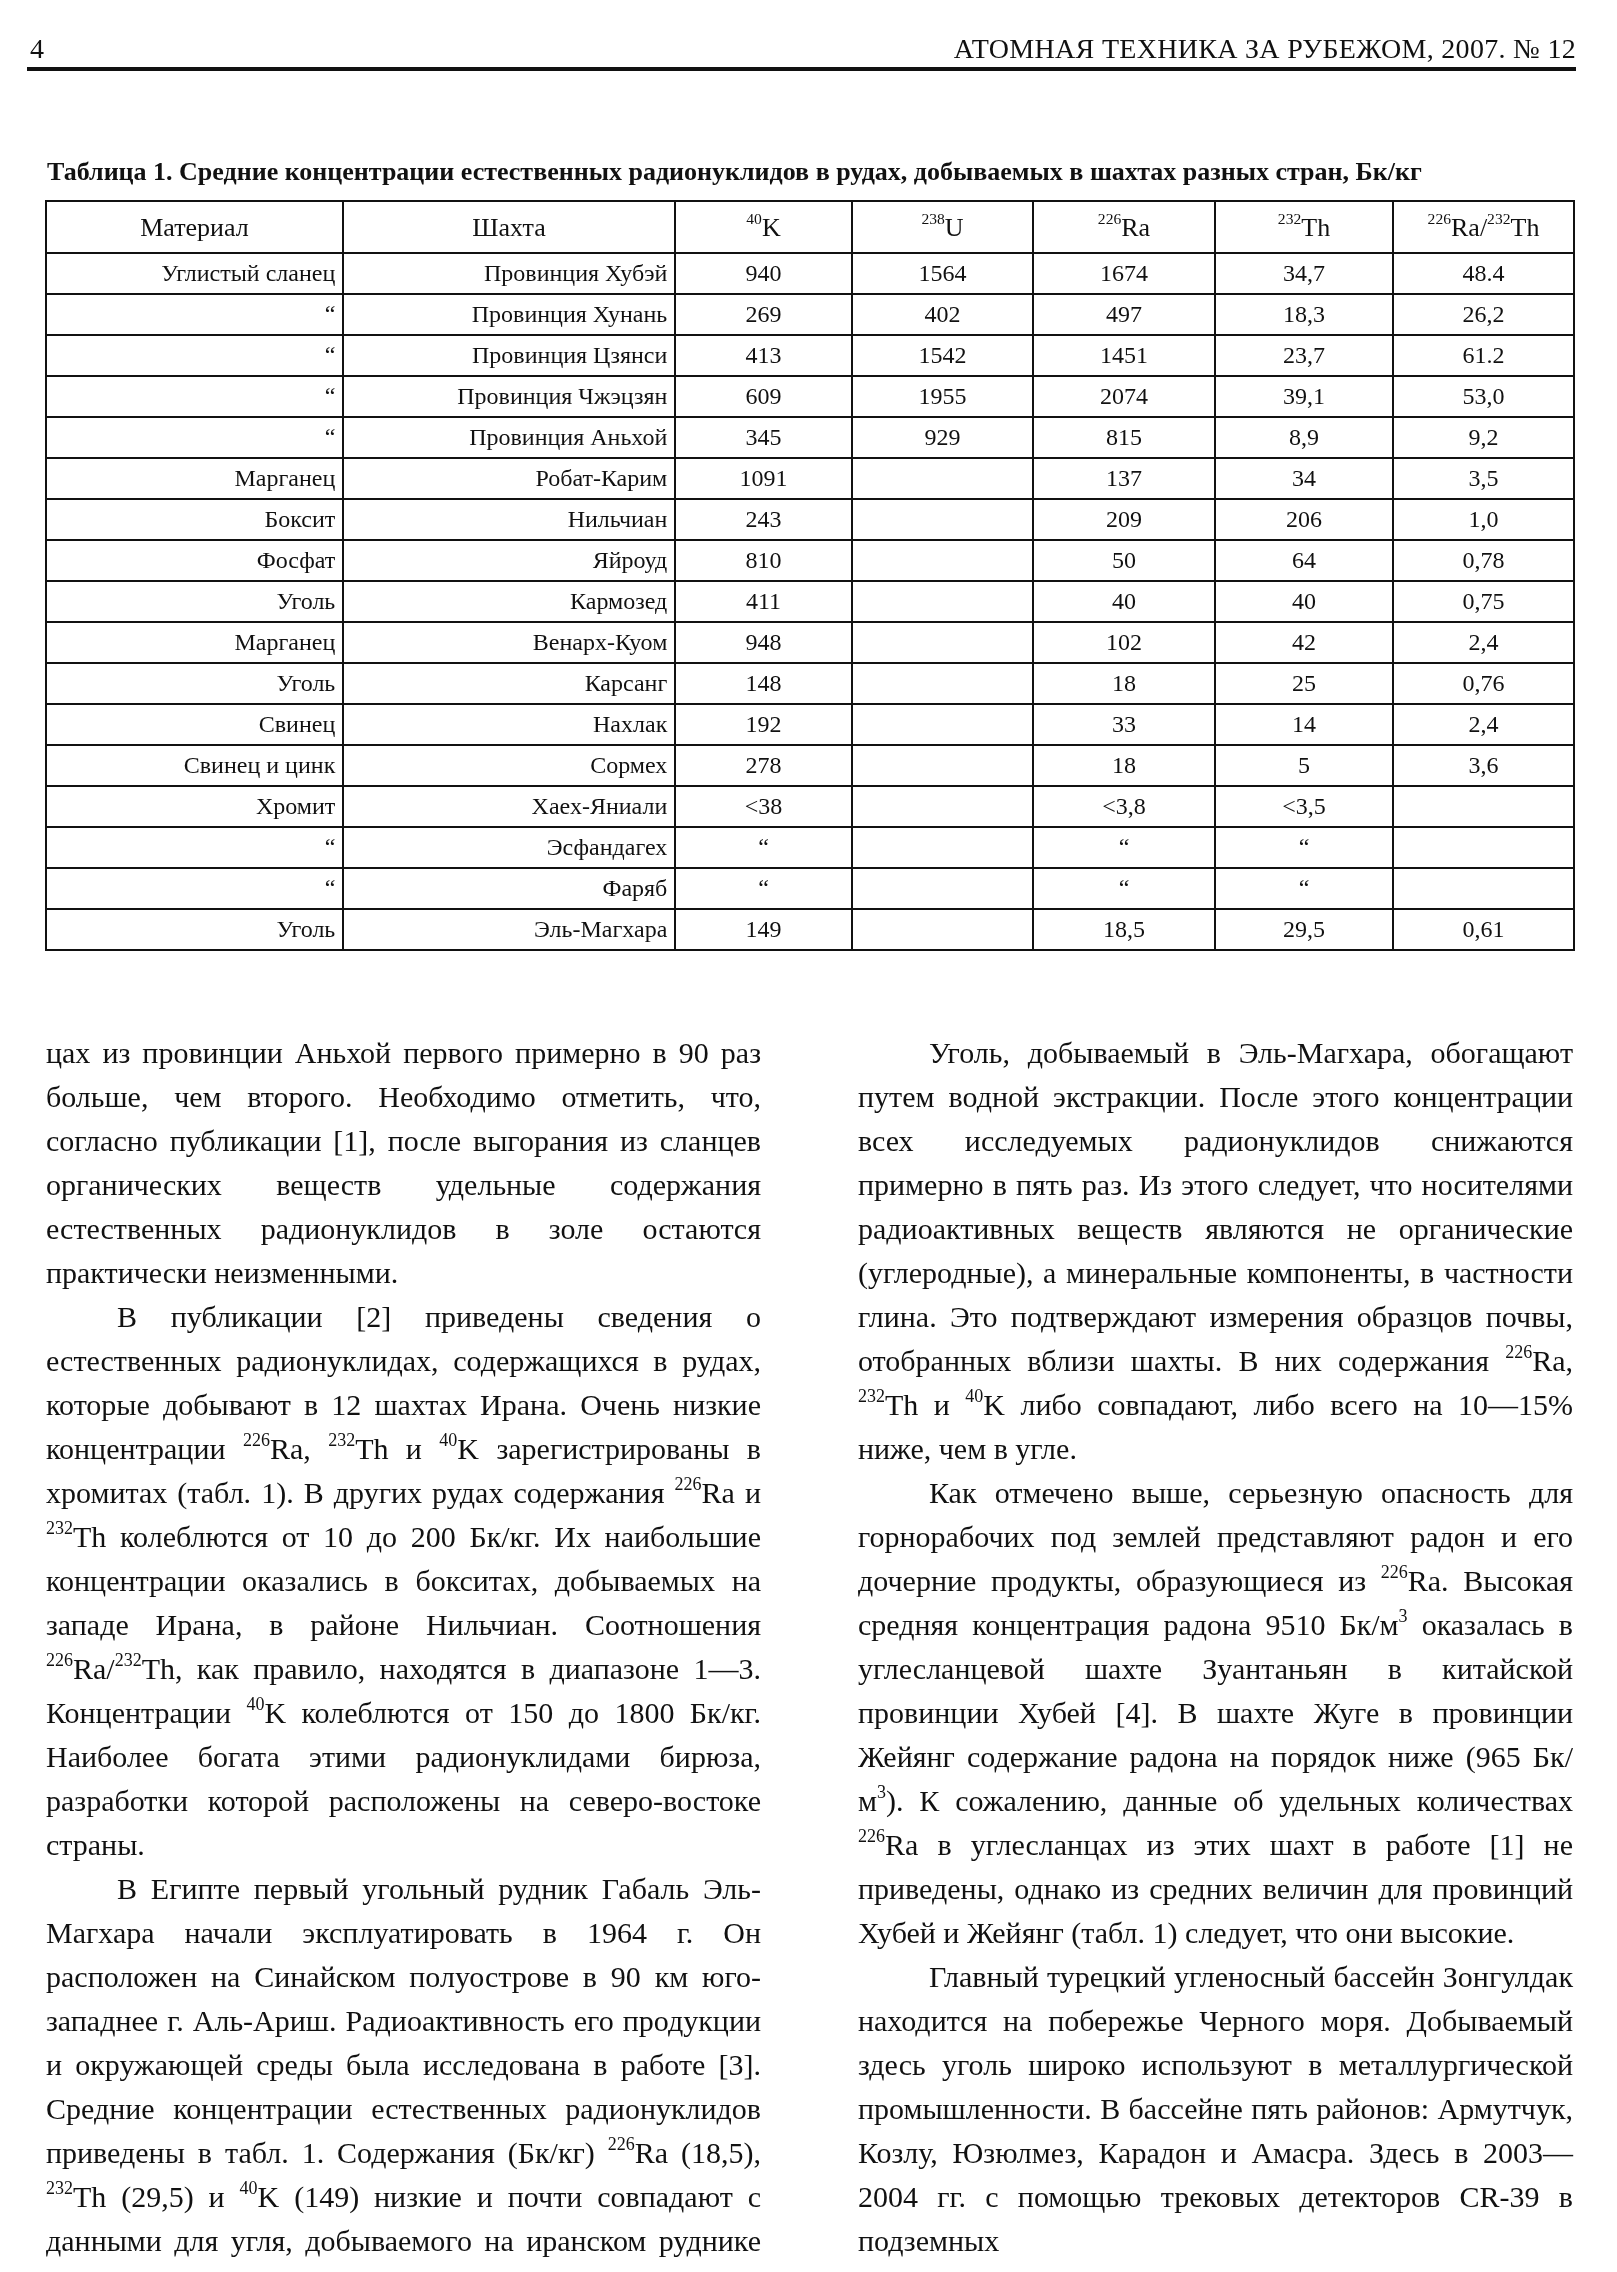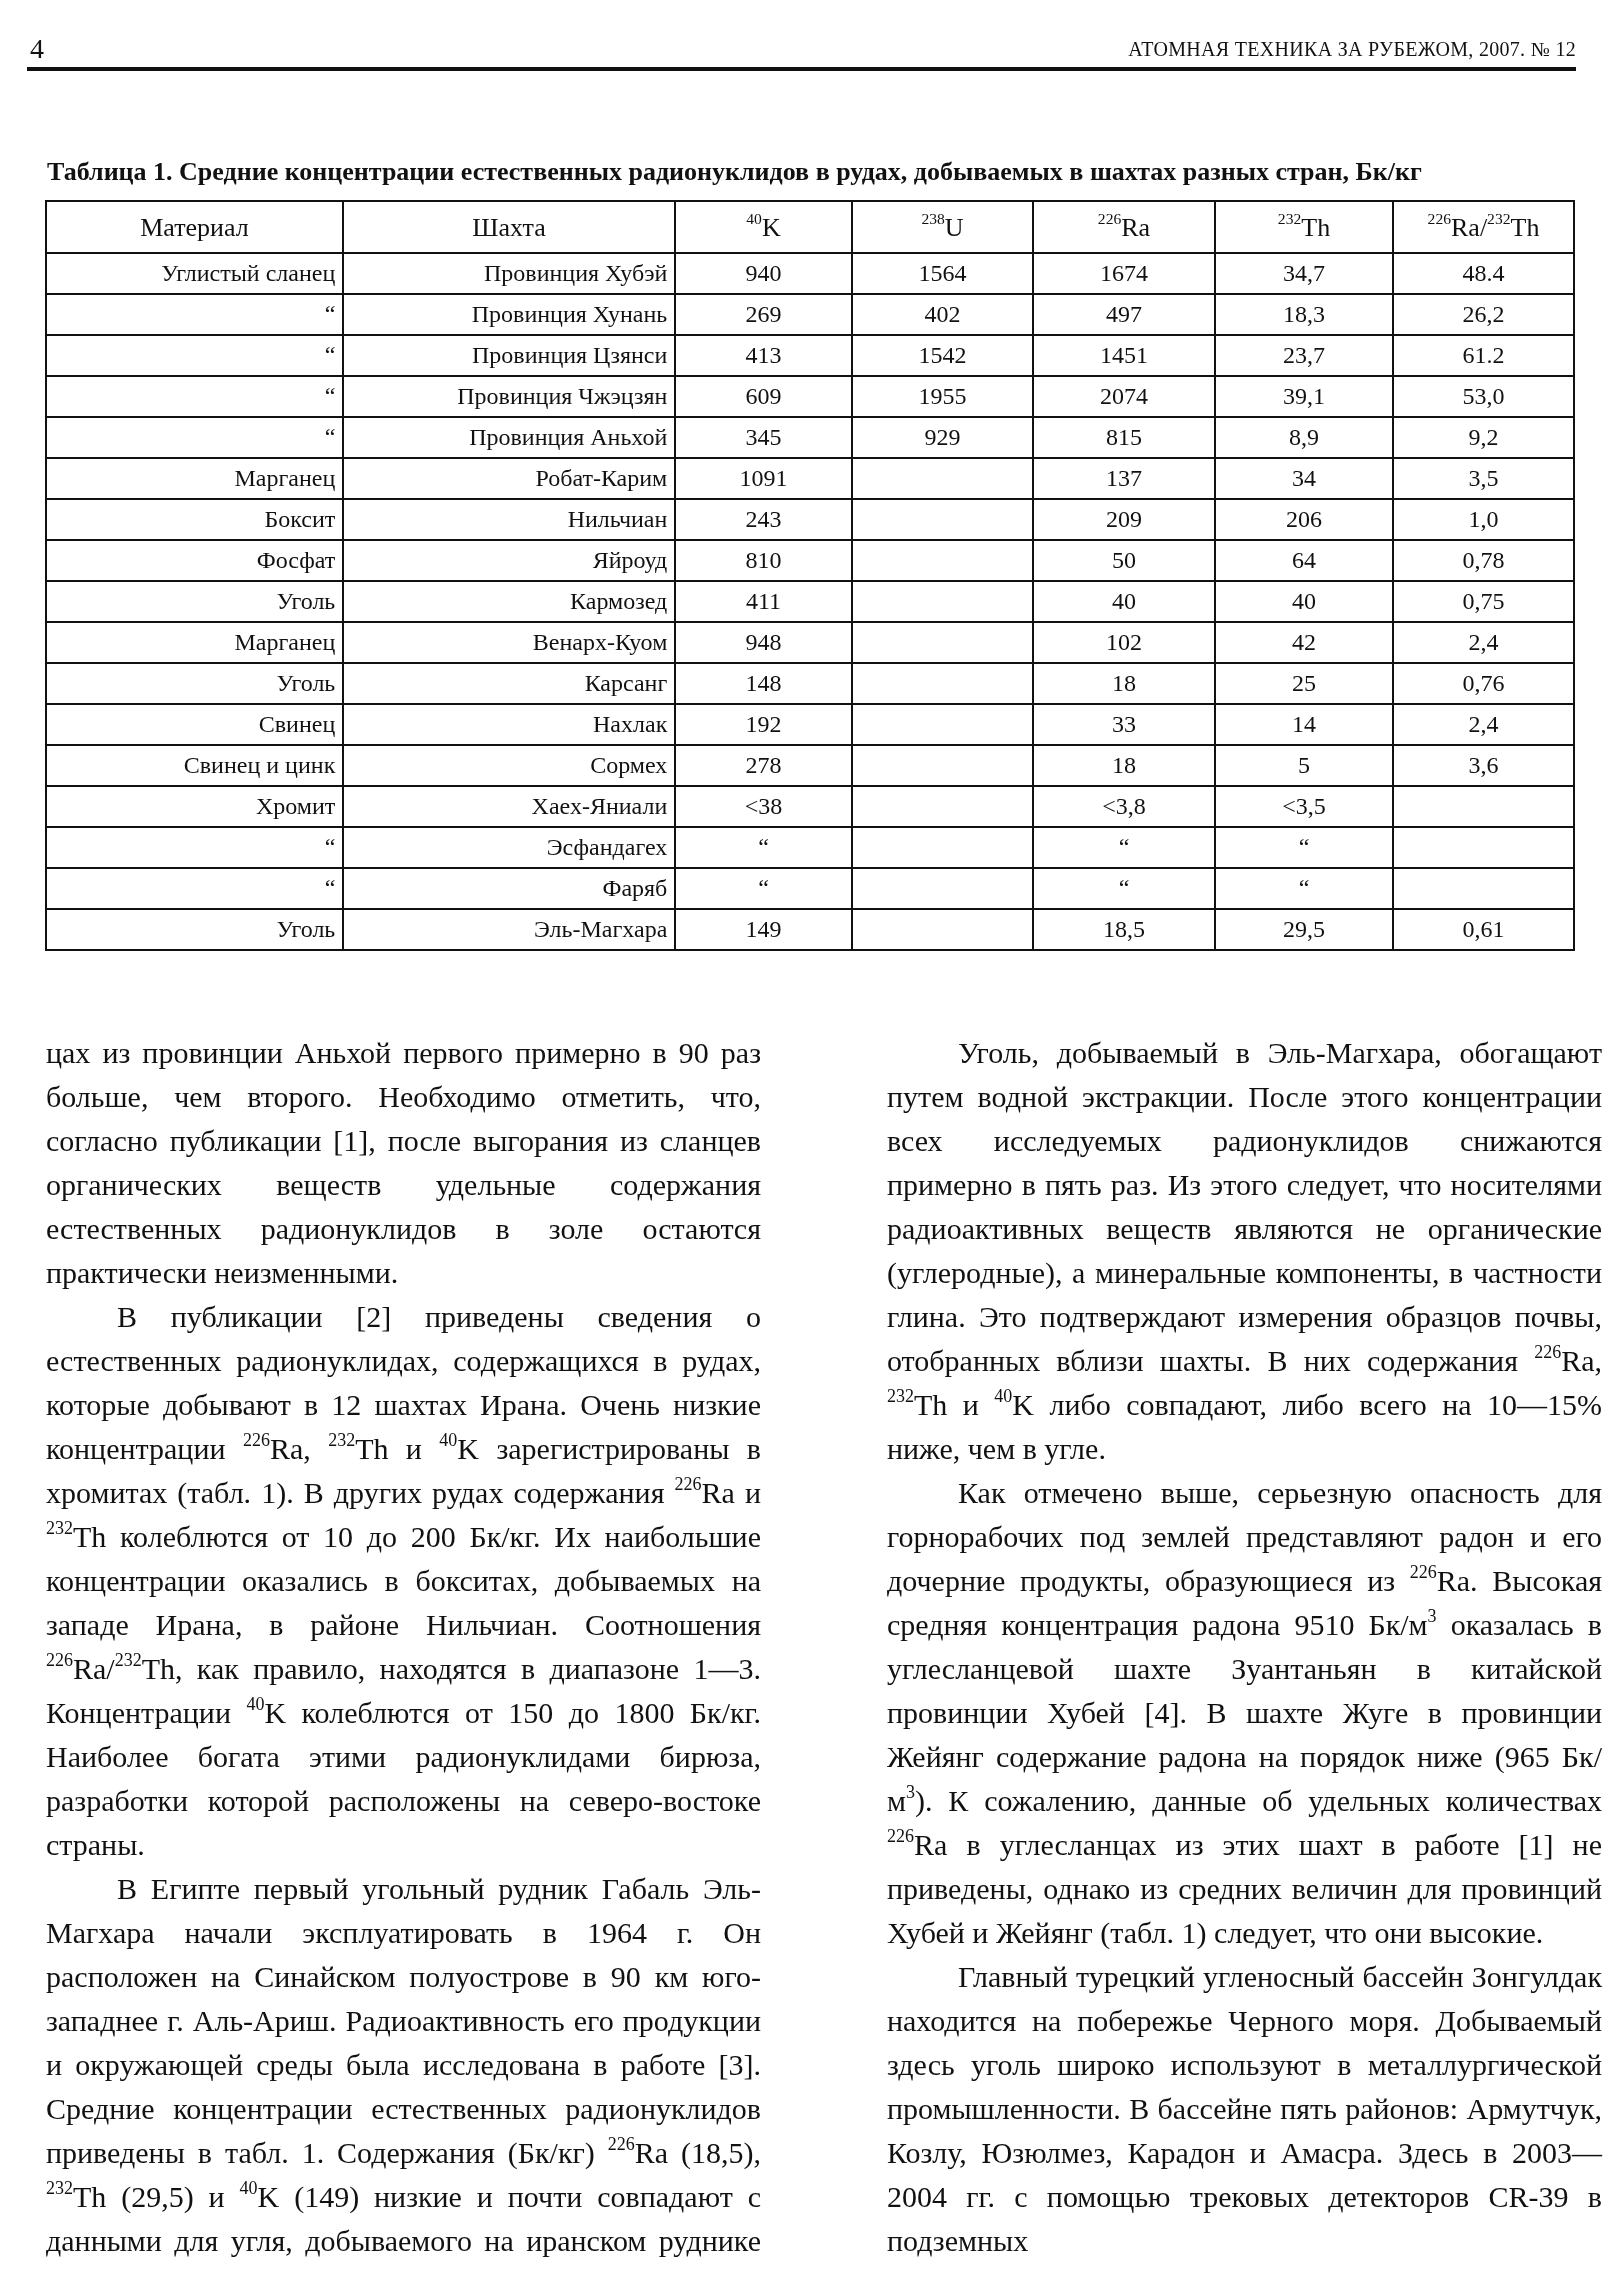--- a/index.html
+++ b/index.html
@@ -1,30 +1,30 @@
 <!DOCTYPE html>
 <html style="font-size:10.8px"><head>
 <meta charset="utf-8">
 <style>
   html, body { margin:0; padding:0; background:#ffffff; }
   body { width:1618px; height:2273px; position:relative; overflow:hidden; color:#111; font-family:"Liberation Serif","DejaVu Serif",serif; }
   .running-head { position:absolute; left:30px; right:42px; top:30px; height:38px; }
   .page-num { position:absolute; left:0; top:0; font-size:28px; line-height:38px; }
-  .journal { position:absolute; right:0; top:0; font-size:20px; line-height:38px; letter-spacing:0.3px; }
+  .journal { position:absolute; right:0; top:0; font-size:28px; line-height:38px; letter-spacing:0.3px; }
   .head-rule { position:absolute; left:27px; width:1549px; top:67px; height:4px; background:#111; }
   .caption { position:absolute; left:47px; top:127px; font-size:26px; font-weight:bold; line-height:34px; white-space:nowrap;margin-top:28px; }
   table.data { position:absolute; left:45px; top:200px; width:1528px; border-collapse:collapse; table-layout:fixed; font-size:24px; }
   table.data td, table.data th { border:2px solid #111; padding:0 6.7px; height:39px; line-height:27px; font-weight:normal; white-space:nowrap; }
   table.data th { height:50px; text-align:center; font-size:26px; }
   table.data td.num { text-align:center; }
   table.data td.txt { text-align:right; }
   sup { font-size:0.6em; vertical-align:0.75em; line-height:0; }
   .col { position:absolute; top:1031px; width:715px; font-size:30px; line-height:44px; text-align:justify; }
   .col-left { left:46px; }
-  .col-right { left:858px;margin-left:29px; }
+  .col-right { left:858px; }
   .col p { margin:0; text-indent:0; }
   .col p.indent { text-indent:71px; }
 </style>
 </head>
 <body>
 
 <div class="running-head">
   <span class="page-num">4</span>
   <span class="journal">АТОМНАЯ ТЕХНИКА ЗА РУБЕЖОМ, 2007. № 12</span>
 </div>

